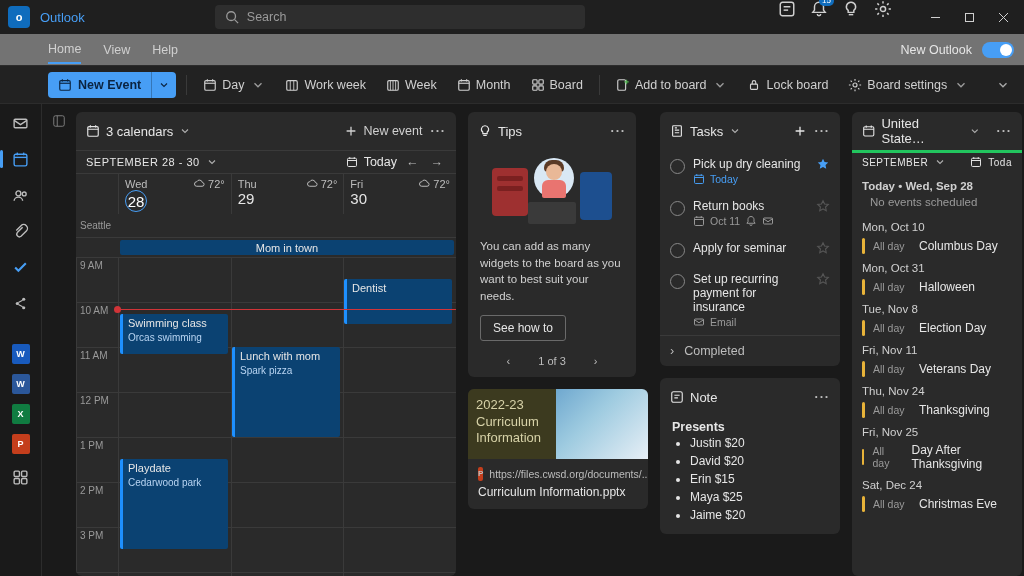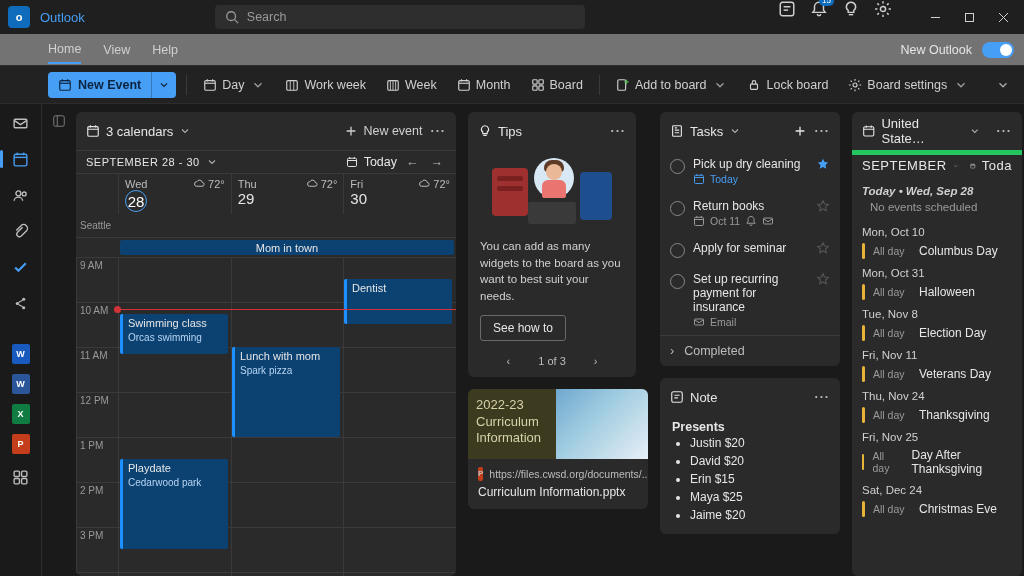--- a/index.html
+++ b/index.html
@@ -125,25 +125,25 @@
   .task-row .star.fill{ color:#479ef5;}
   .completed-row{ display:flex; align-items:center; gap:10px; padding:8px 10px; border-top:1px solid #3a3a3a; color:#bdbdbd;}
   .note-card{ width:180px;}
   .note-body{ padding:4px 12px 10px;}
   .note-body .nt{ font-weight:700; }
   .note-body ul{ list-style:disc; padding-left:18px;}
   .note-body li{ font-size:12px; line-height:1.5;}
 
   
   .agenda-card{ width:170px;}
-  .agenda-sub{ display:flex; align-items:center; padding:3px 10px 5px; border-top:5px solid #22c55e; gap:6px; font-size:13px; letter-spacing:.5px;}
+  .agenda-sub{ display:flex; align-items:center; padding:3px 10px 5px; border-top:3px solid #22c55e; gap:6px; font-size:10px; letter-spacing:.5px;}
   .agenda-sub .sp{flex:1;}
   .agenda-body{ flex:1; overflow:hidden; padding:2px 0 0;}
   .ag-day{ padding:5px 10px 2px; font-size:11.5px; color:#d0d0d0;}
-  .ag-day.today{ font-weight:600;font-style:italic;}
+  .ag-day.today{ font-weight:600;}
   .ag-none{ padding:2px 10px 8px 18px; font-size:11.5px; color:#9a9a9a;}
   .ag-ev{ display:flex; align-items:center; gap:8px; padding:3px 10px;}
   .ag-ev .stripe{ width:3px; height:16px; background:#e8b339; border-radius:2px;}
   .ag-ev .ad{ font-size:10.5px; color:#9a9a9a; width:38px;}
   .ag-ev .nm{ font-size:12px;}
 
   svg{display:block;}
 </style>
 </head>
 <body>

